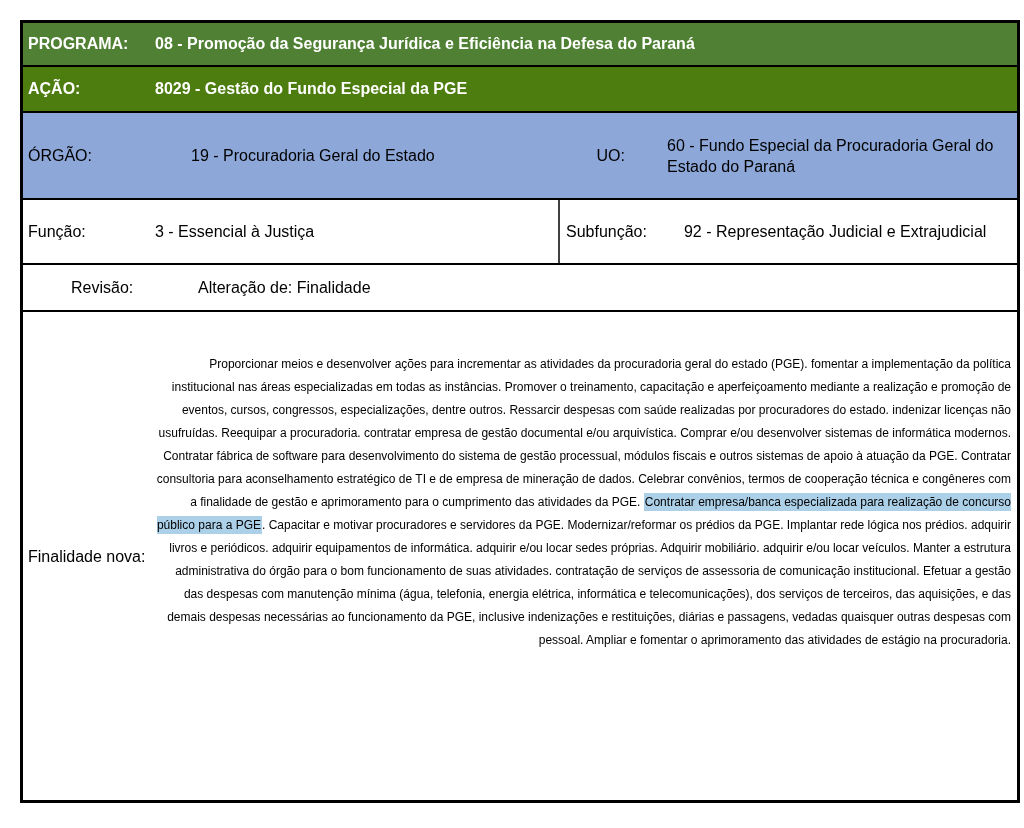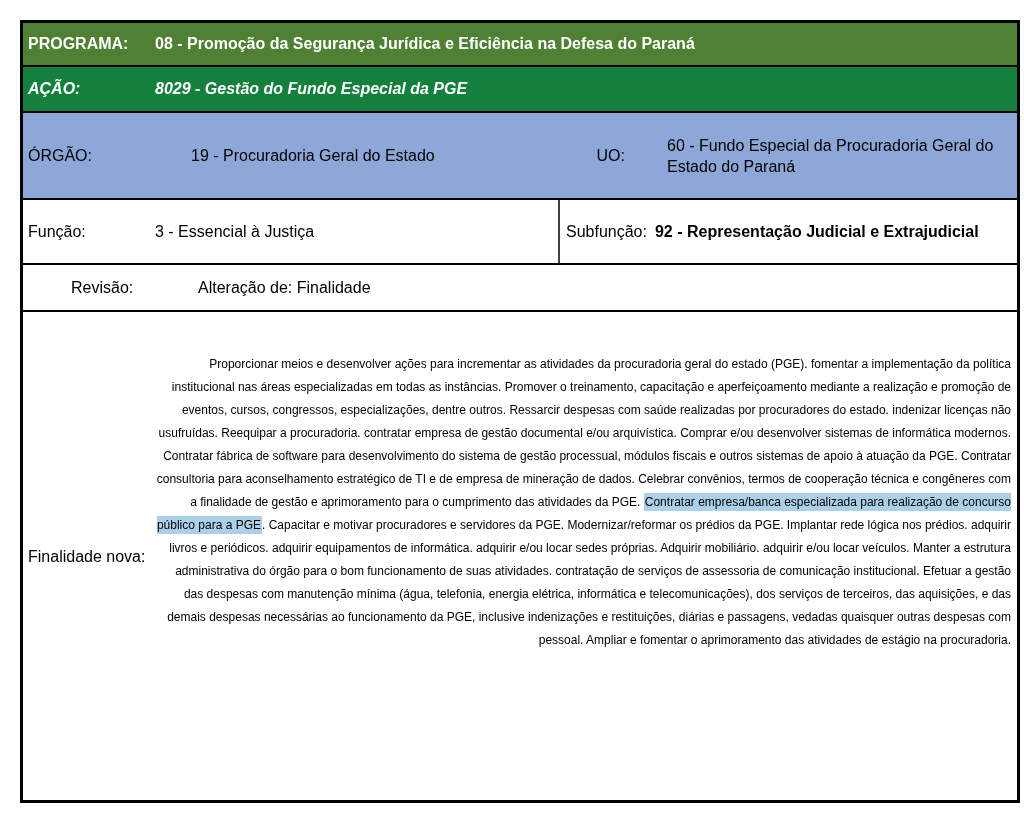--- a/index.html
+++ b/index.html
@@ -50,28 +50,28 @@
     height: 100%;
     display: flex;
     align-items: center;
     border-right: 2px solid #404040;
   }
   .funcao-cell-b {
     flex: 1 1 auto;
     height: 100%;
     display: flex;
     align-items: center;
+    gap: 29px;
   }
   .sub-label { flex: 0 0 auto; padding-left: 6px; }
   .sub-value {
     flex: 1 1 auto;
     padding-left: 8px;
     padding-right: 12px;
     line-height: 21px;
-    font-weight: bold;
   }
   .finalidade-label-col {
     flex: 0 0 132px;
     display: flex;
     flex-direction: column;
     justify-content: center;
     padding-left: 5px;
     line-height: 23px;
   }
   .finalidade-body {
@@ -87,21 +87,21 @@
 </head>
 <body>
 
 <div class="doc-table">
 
   <div class="row row-programa hdr-row" style="background-color: rgb(80, 128, 52);">
     <div class="cell-label">PROGRAMA:</div>
     <div class="cell-value">08 - Promoção da Segurança Jurídica e Eficiência na Defesa do Paraná</div>
   </div>
 
-  <div class="row row-acao hdr-row" style="background-color: #15803d; font-style: italic;">
+  <div class="row row-acao hdr-row" style="background-color: #4d7c0f;">
     <div class="cell-label">AÇÃO:</div>
     <div class="cell-value">8029 - Gestão do Fundo Especial da PGE</div>
   </div>
 
   <div class="row row-orgao" style="background-color: rgb(140, 167, 216);">
     <div class="cell-label">ÓRGÃO:</div>
     <div class="cell-value">19 - Procuradoria Geral do Estado</div>
     <div class="uo-label">UO:</div>
     <div class="uo-value">60 - Fundo Especial da Procuradoria Geral do Estado do Paraná</div>
   </div>

